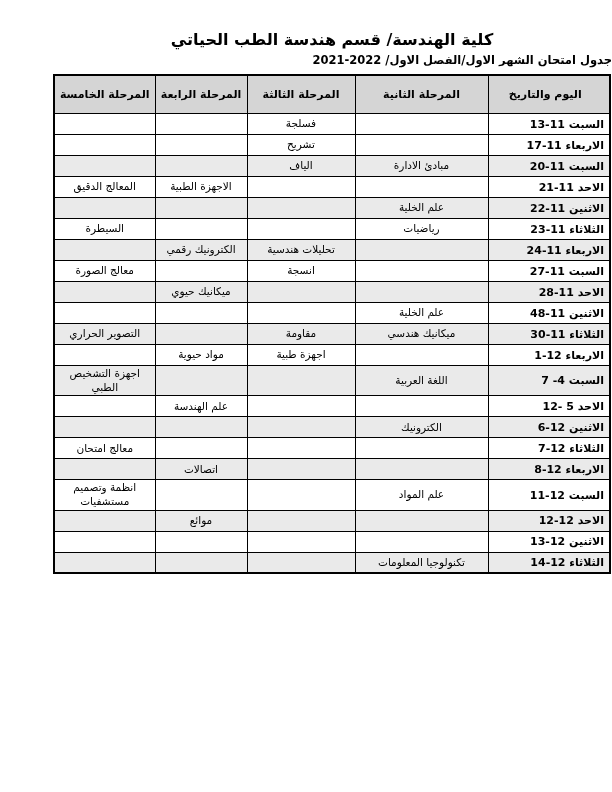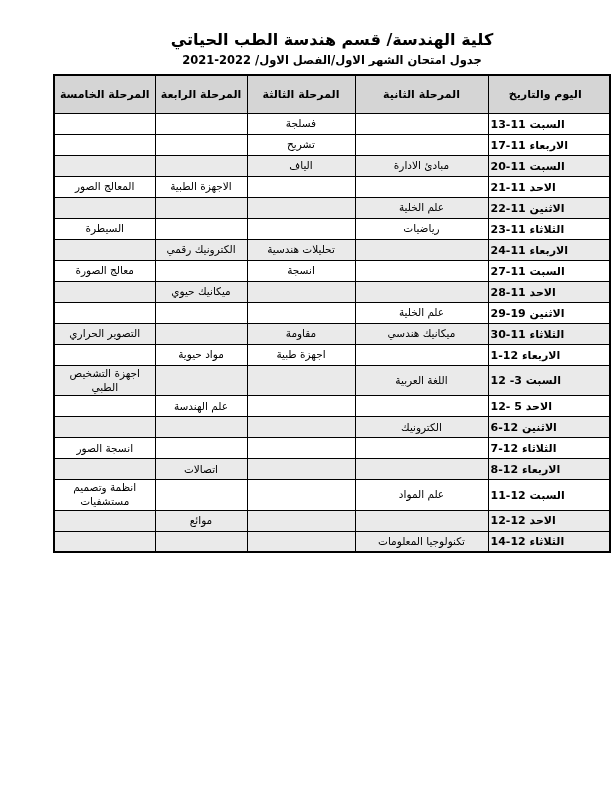--- a/index.html
+++ b/index.html
@@ -16,21 +16,21 @@
     padding-top: 30px;
     background: var(--page-bg, #fff);
   }
   .doc-title {
     text-align: center;
     font-weight: bold;
     font-size: 16px;
     line-height: 1.2;
   }
   .doc-subtitle {
-    text-align: center;
+    text-align: right;
     font-weight: bold;
     font-size: 11.5px;
     margin-top: 4px;
   }
   table.schedule {
     border-collapse: collapse;
     table-layout: fixed;
     width: 556px;
     margin: 7px auto 0 auto;
     border: 2px solid var(--border, #000);
@@ -52,21 +52,21 @@
   th.date-head { text-align: center; padding-right: 10px; }
   td {
     height: 21px;
     vertical-align: middle;
     font-size: 10.5px;
     padding: 1px 2px;
   }
   td.date {
     font-weight: bold;
     font-size: 11px;
-    text-align: left;
+    text-align: right;
     padding-right: 5px;
   }
   td.course {
     text-align: center;
     white-space: pre-line;
     line-height: 1.3;
   }
   tr.shaded td { background: var(--shaded-bg, #eaeaea); margin-left: 32px; }
 </style>
 </head>
@@ -113,21 +113,21 @@
           <td class="course">مبادئ الادارة</td>
           <td class="course">الياف</td>
           <td class="course"></td>
           <td class="course"></td>
         </tr>
         <tr>
           <td class="date">الاحد 11-21</td>
           <td class="course"></td>
           <td class="course"></td>
           <td class="course">الاجهزة الطبية</td>
-          <td class="course">المعالج الصور</td>
+          <td class="course">المعالج الدقيق</td>
         </tr>
         <tr class="shaded">
           <td class="date">الاثنين 11-22</td>
           <td class="course">علم الخلية</td>
           <td class="course"></td>
           <td class="course"></td>
           <td class="course"></td>
         </tr>
         <tr>
           <td class="date">الثلاثاء 11-23</td>
@@ -151,42 +151,42 @@
           <td class="course">معالج الصورة</td>
         </tr>
         <tr class="shaded">
           <td class="date">الاحد 11-28</td>
           <td class="course"></td>
           <td class="course"></td>
           <td class="course">ميكانيك حيوي</td>
           <td class="course"></td>
         </tr>
         <tr>
-          <td class="date">الاثنين 19-29</td>
+          <td class="date">الاثنين 11-48</td>
           <td class="course">علم الخلية</td>
           <td class="course"></td>
           <td class="course"></td>
           <td class="course"></td>
         </tr>
         <tr class="shaded">
           <td class="date">الثلاثاء 11-30</td>
           <td class="course">ميكانيك هندسي</td>
           <td class="course">مقاومة</td>
           <td class="course"></td>
           <td class="course">التصوير الحراري</td>
         </tr>
         <tr>
           <td class="date">الاربعاء 12-1</td>
           <td class="course"></td>
           <td class="course">اجهزة طبية</td>
           <td class="course">مواد حيوية</td>
           <td class="course"></td>
         </tr>
         <tr class="shaded">
-          <td class="date">السبت 3- 12</td>
+          <td class="date">السبت 4- 7</td>
           <td class="course">اللغة العربية</td>
           <td class="course"></td>
           <td class="course"></td>
           <td class="course">اجهزة التشخيص
 الطبي</td>
         </tr>
         <tr>
           <td class="date">الاحد 5 -12</td>
           <td class="course"></td>
           <td class="course"></td>
@@ -198,21 +198,21 @@
           <td class="course">الكترونيك</td>
           <td class="course"></td>
           <td class="course"></td>
           <td class="course"></td>
         </tr>
         <tr>
           <td class="date">الثلاثاء 12-7</td>
           <td class="course"></td>
           <td class="course"></td>
           <td class="course"></td>
-          <td class="course">انسجة الصور</td>
+          <td class="course">معالج امتحان</td>
         </tr>
         <tr class="shaded">
           <td class="date">الاربعاء 12-8</td>
           <td class="course"></td>
           <td class="course"></td>
           <td class="course">اتصالات</td>
           <td class="course"></td>
         </tr>
         <tr>
           <td class="date">السبت 12-11</td>
@@ -220,20 +220,27 @@
           <td class="course"></td>
           <td class="course"></td>
           <td class="course">انظمة وتصميم
 مستشفيات</td>
         </tr>
         <tr class="shaded">
           <td class="date">الاحد 12-12</td>
           <td class="course"></td>
           <td class="course"></td>
           <td class="course">موائع</td>
+          <td class="course"></td>
+        </tr>
+        <tr>
+          <td class="date">الاثنين 12-13</td>
+          <td class="course"></td>
+          <td class="course"></td>
+          <td class="course"></td>
           <td class="course"></td>
         </tr>
         <tr class="shaded">
           <td class="date">الثلاثاء 12-14</td>
           <td class="course">تكنولوجيا المعلومات</td>
           <td class="course"></td>
           <td class="course"></td>
           <td class="course"></td>
         </tr>
       </tbody>

